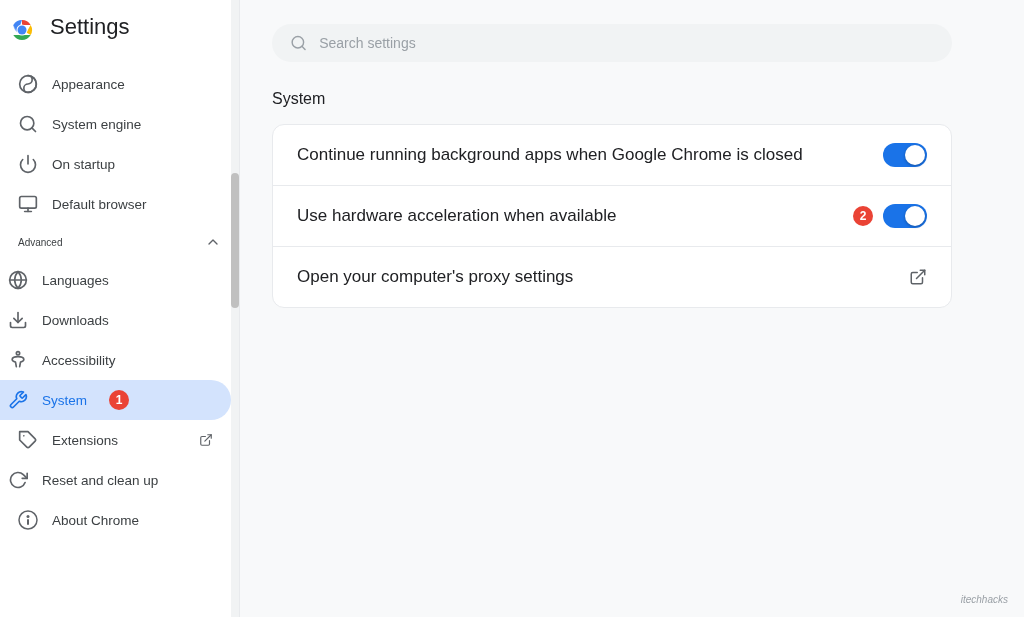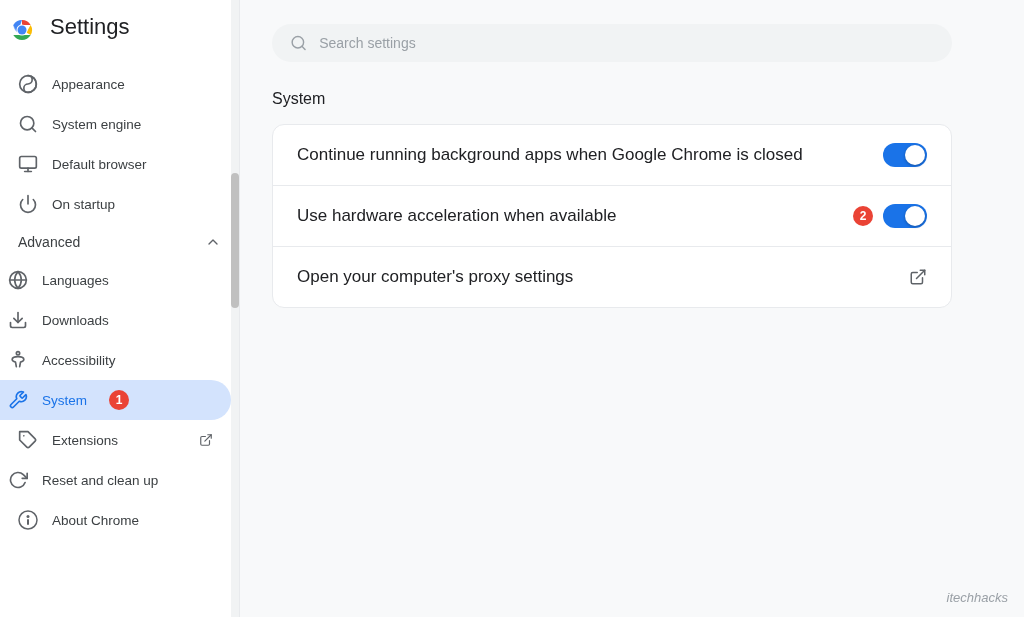--- a/index.html
+++ b/index.html
@@ -82,21 +82,21 @@
       color: #5f6368;
     }
 
     .nav-item.active .nav-icon { color: #1a73e8; }
 
     .nav-section-header {
       display: flex;
       align-items: center;
       justify-content: space-between;
       padding: 10px 18px;
-      font-size: 14px;
+      font-size: 10px;
       color: #3c4043;
       cursor: pointer;
       font-weight: 400;
     }
 
     .badge-red {
       background: #ea4335;
       color: #fff;
       border-radius: 50%;
       width: 20px;
@@ -235,21 +235,21 @@
     .external-link-icon {
       color: #5f6368;
       cursor: pointer;
     }
 
     
     .watermark {
       position: fixed;
       bottom: 12px;
       right: 16px;
-      font-size: 13px;
+      font-size: 10px;
       color: #9aa0a6;
       font-style: italic;
     }
 
     
     svg { display: block; }
 
     .nav-sub-items { padding-left: 8px; }
   </style>
 </head>
@@ -295,36 +295,36 @@
           <circle cx="11" cy="11" r="8"></circle>
             <line x1="21" y1="21" x2="16.65" y2="16.65"></line>
         </svg>
       </span>
       <span>System engine</span>
     </div>
 
     <div class="nav-item">
       <span class="nav-icon">
         <svg width="20" height="20" viewBox="0 0 24 24" fill="none" stroke="currentColor" stroke-width="2" stroke-linecap="round" stroke-linejoin="round">
+          <path d="M18.36 6.64a9 9 0 1 1-12.73 0"></path>
+            <line x1="12" y1="2" x2="12" y2="12"></line>
+        </svg>
+      </span>
+      <span>On startup</span>
+    </div>
+
+    <div class="nav-item">
+      <span class="nav-icon">
+        <svg width="20" height="20" viewBox="0 0 24 24" fill="none" stroke="currentColor" stroke-width="2" stroke-linecap="round" stroke-linejoin="round">
           <rect x="2" y="3" width="20" height="14" rx="2" ry="2"></rect>
             <line x1="8" y1="21" x2="16" y2="21"></line>
             <line x1="12" y1="17" x2="12" y2="21"></line>
         </svg>
       </span>
       <span>Default browser</span>
-    </div>
-
-    <div class="nav-item">
-      <span class="nav-icon">
-        <svg width="20" height="20" viewBox="0 0 24 24" fill="none" stroke="currentColor" stroke-width="2" stroke-linecap="round" stroke-linejoin="round">
-          <path d="M18.36 6.64a9 9 0 1 1-12.73 0"></path>
-            <line x1="12" y1="2" x2="12" y2="12"></line>
-        </svg>
-      </span>
-      <span>On startup</span>
     </div>
 
     <div class="nav-section-header">
       <span>Advanced</span>
       <svg width="16" height="16" viewBox="0 0 24 24" fill="none" stroke="#5f6368" stroke-width="2" stroke-linecap="round" stroke-linejoin="round">
         <polyline points="18 15 12 9 6 15"></polyline>
       </svg>
     </div>
 
     <div class="nav-item nav-sub-items">

